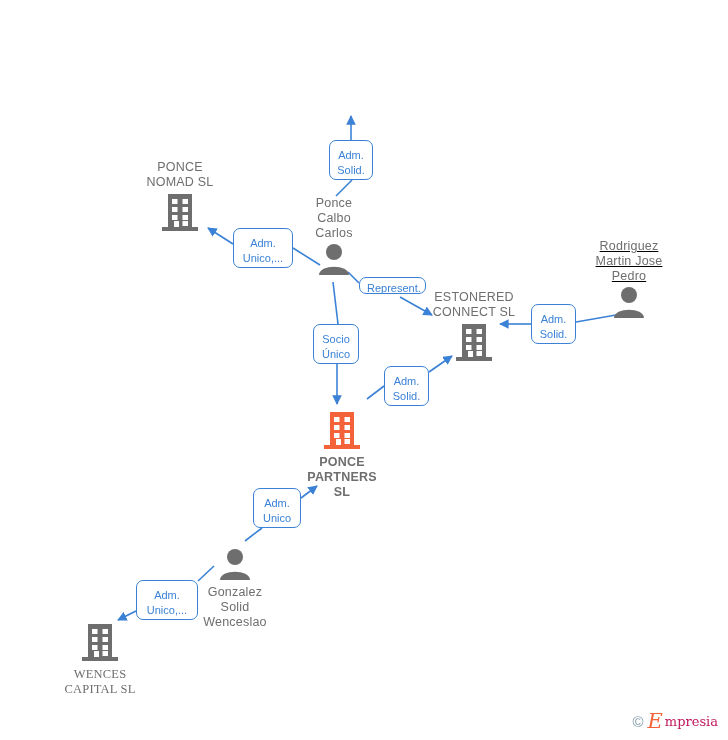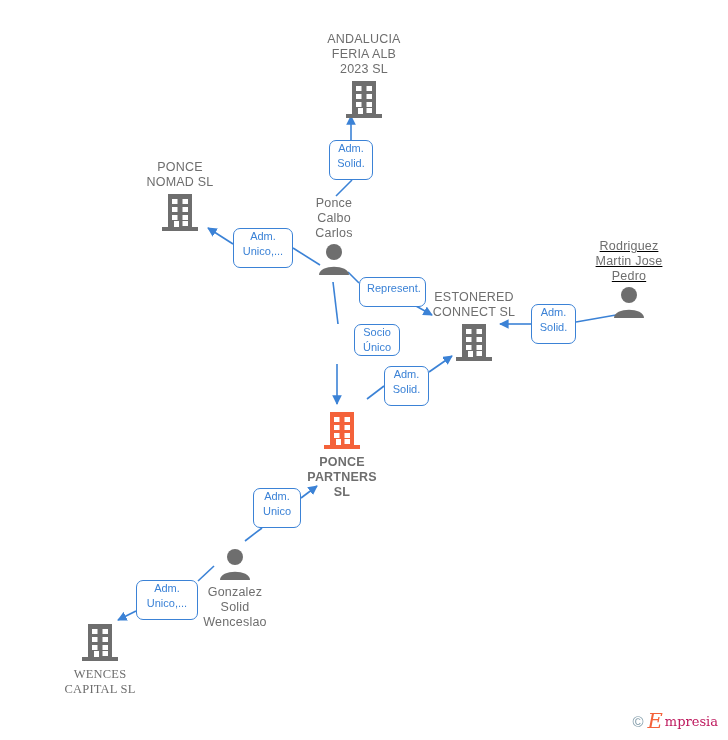--- a/index.html
+++ b/index.html
@@ -55,21 +55,21 @@
   .chip {
     position: absolute;
     box-sizing: border-box;
     border: 1.6px solid #3b82d6;
     border-radius: 7px;
     background: #ffffff;
     color: #3b82d6;
     font-size: 11px;
     line-height: 15px;
     text-align: center;
-    padding: 0 5px;
+    padding: 7px 5px;
     white-space: pre-line;
     z-index: 5;
   }
   .chip.one-line { padding: 3px 7px; }
 
   
   #watermark {
     position: absolute;
     right: 10px;
     bottom: 8px;
@@ -129,39 +129,20 @@
       <path d="M 429 372 L 452 356" marker-end="url(#arrow)"></path>
 
       <path d="M 245 541 L 262 528"></path>
       <path d="M 301 498 L 317 486" marker-end="url(#arrow)"></path>
 
       <path d="M 214 566 L 198 581"></path>
       <path d="M 136 611 L 118 620" marker-end="url(#arrow)"></path>
     </g>
   </svg>
 
-  <div class="node company label-above" style="left:364px; top:32px;">
-    <div class="node-label">ANDALUCIA
-FERIA ALB
-2023  SL</div>
-    <span class="glyph">
-      <svg width="38" height="40" viewBox="0 0 38 40" aria-hidden="true">
-        <rect x="7" y="2" width="24" height="33" fill="#6e6e6e"></rect>
-        <rect x="1" y="35" width="36" height="4" fill="#6e6e6e"></rect>
-        <rect x="11" y="7" width="5.5" height="5" fill="#ffffff"></rect>
-        <rect x="21.5" y="7" width="5.5" height="5" fill="#ffffff"></rect>
-        <rect x="11" y="15" width="5.5" height="5" fill="#ffffff"></rect>
-        <rect x="21.5" y="15" width="5.5" height="5" fill="#ffffff"></rect>
-        <rect x="11" y="23" width="5.5" height="5" fill="#ffffff"></rect>
-        <rect x="21.5" y="23" width="5.5" height="5" fill="#ffffff"></rect>
-        <rect x="13" y="29" width="5" height="6" fill="#ffffff"></rect>
-        <rect x="21.5" y="29" width="5.5" height="5" fill="#ffffff"></rect>
-      </svg>
-    </span>
-  </div>
 
   <div class="node company label-above" style="left:180px; top:160px;">
     <div class="node-label">PONCE
 NOMAD  SL</div>
     <span class="glyph">
       <svg width="38" height="40" viewBox="0 0 38 40" aria-hidden="true">
         <rect x="7" y="2" width="24" height="33" fill="#6e6e6e"></rect>
         <rect x="1" y="35" width="36" height="4" fill="#6e6e6e"></rect>
         <rect x="11" y="7" width="5.5" height="5" fill="#ffffff"></rect>
         <rect x="21.5" y="7" width="5.5" height="5" fill="#ffffff"></rect>
@@ -268,23 +249,23 @@
     <div class="node-label">WENCES
 CAPITAL  SL</div>
   </div>
 
   <div class="chip" style="left:329px; top:140px; width:44px; height:40px;">Adm.
 Solid.</div>
 
   <div class="chip" style="left:233px; top:228px; width:60px; height:40px;">Adm.
 Unico,...</div>
 
-  <div class="chip one-line" style="left:359px; top:277px; width:67px; height:30px;">Represent.</div>
-
-  <div class="chip" style="left:313px; top:324px; width:46px; height:32px;margin-left:41px;">Socio
+  <div class="chip one-line" style="left:359px; top:277px; width:67px; height:17px;">Represent.</div>
+
+  <div class="chip" style="left:313px; top:324px; width:46px; height:40px;">Socio
 Único</div>
 
   <div class="chip" style="left:531px; top:304px; width:45px; height:40px;">Adm.
 Solid.</div>
 
   <div class="chip" style="left:384px; top:366px; width:45px; height:40px;">Adm.
 Solid.</div>
 
   <div class="chip" style="left:253px; top:488px; width:48px; height:40px;">Adm.
 Unico</div>

